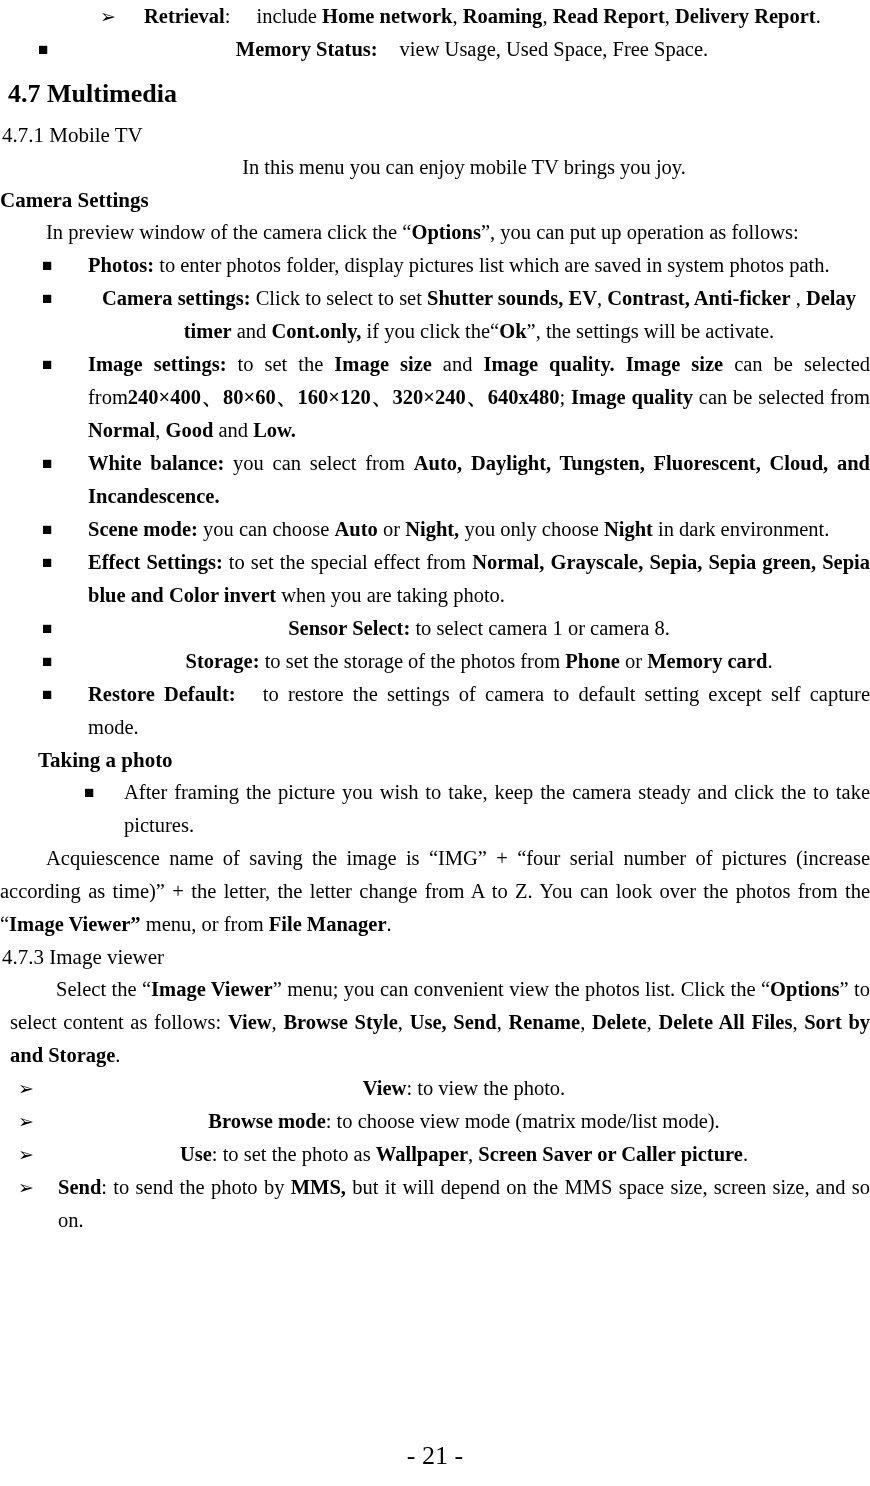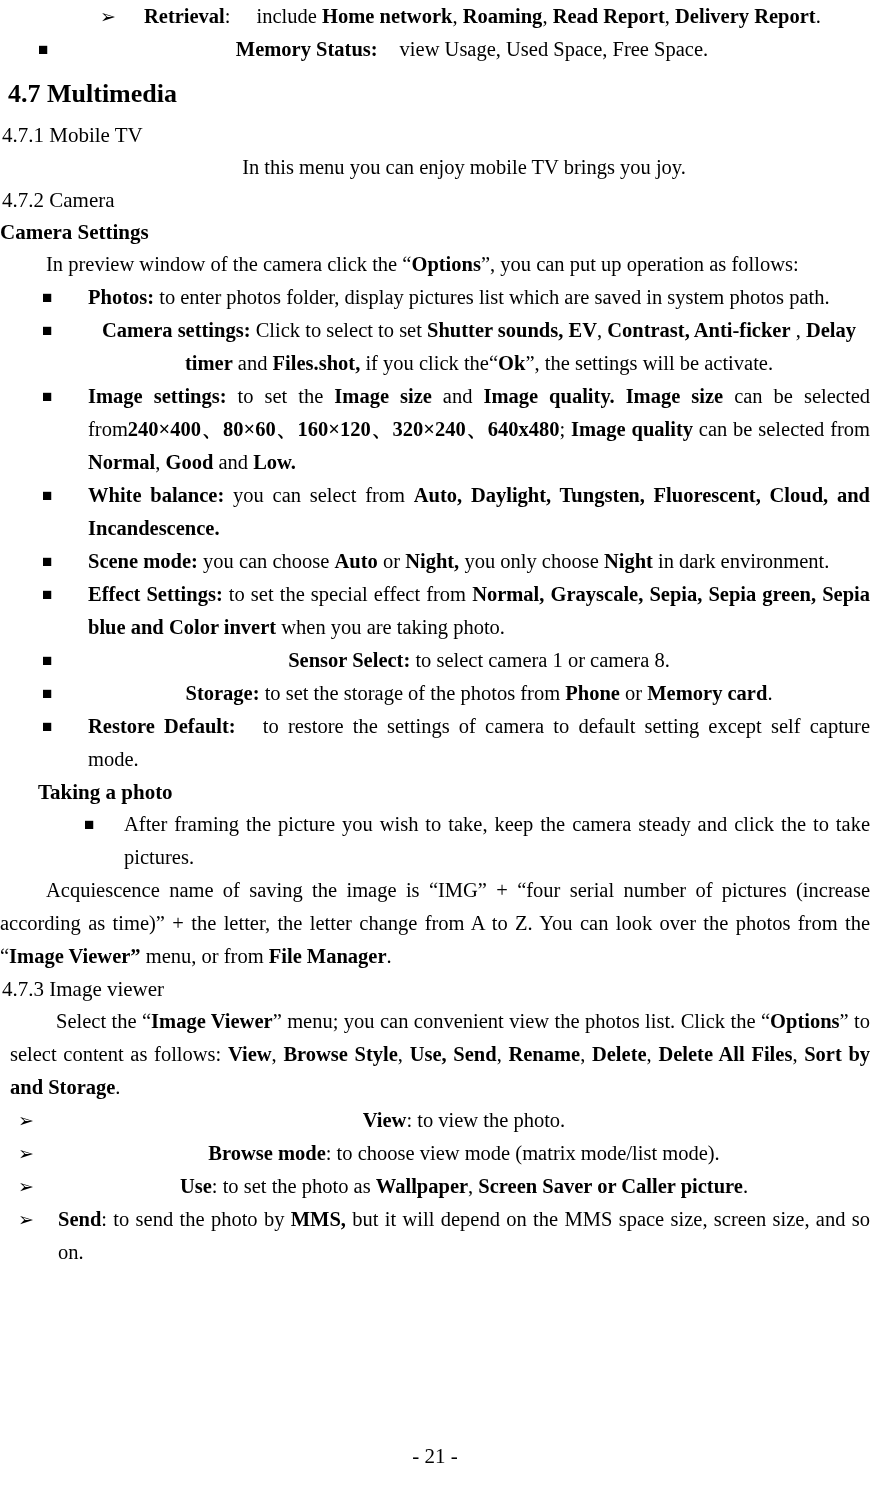--- a/index.html
+++ b/index.html
@@ -86,21 +86,21 @@
   .ind-ar-left  .bullet { width: 40px; margin-left: 18px; }   
 
   .first-indent { text-indent: 46px; }
 
   .pagenum {
     position: absolute;
     left: 0;
     right: 0;
     bottom: 16px;
     text-align: center;
-    font-size: 21px;
+    font-size: 26px;
     line-height: 28px;
   }
 </style>
 </head>
 <body>
 
 <div class="page">
 
   <div class="row ind-ar-deep">
     <span class="bullet arrow">➢</span>
@@ -110,32 +110,31 @@
   <div class="row ind-sq-left">
     <span class="bullet">■</span>
     <span class="content nojust"><b>Memory Status:</b><span style="display:inline-block;width:22px"></span><span>view Usage, Used Space, Free Space.</span></span>
   </div>
 
   <div class="h-major">4.7 Multimedia</div>
 
   <div class="h-minor">4.7.1 Mobile TV</div>
   <div class="para nojust first-indent" style="padding-left:12px">In this menu you can enjoy mobile TV brings you joy.</div>
 
-  <div class="h-minor">4.7.2 Camera</div>
   <div class="h-sub">Camera Settings</div>
   <div class="para first-indent"><span>In preview window of the camera click the “</span><b>Options</b><span>”, you can put up operation as follows:</span></div>
 
   <div class="row ind-sq-deep">
     <span class="bullet">■</span>
     <span class="content"><b>Photos:</b><span> to enter photos folder, display pictures list which are saved in system photos path.</span></span>
   </div>
 
   <div class="row ind-sq-deep">
     <span class="bullet">■</span>
-    <span class="content nojust"><b>Camera settings:</b><span> Click to select to set </span><b>Shutter sounds, EV</b><span>, </span><b>Contrast, Anti-ficker</b><span> , </span><b>Delay timer</b><span> and </span><b>Files.shot,</b><span> if you click the“</span><b>Ok</b><span>”, the settings will be activate.</span></span>
+    <span class="content nojust"><b>Camera settings:</b><span> Click to select to set </span><b>Shutter sounds, EV</b><span>, </span><b>Contrast, Anti-ficker</b><span> , </span><b>Delay timer</b><span> and </span><b>Cont.only,</b><span> if you click the“</span><b>Ok</b><span>”, the settings will be activate.</span></span>
   </div>
 
   <div class="row ind-sq-deep">
     <span class="bullet">■</span>
     <span class="content"><b>Image settings:</b><span> to set the </span><b>Image size</b><span> and </span><b>Image quality. Image size</b><span> can be selected from</span><b>240×400、80×60、160×120、320×240、640x480</b><span>; </span><b>Image quality</b><span> can be selected from </span><b>Normal</b><span>, </span><b>Good</b><span> and </span><b>Low.</b></span>
   </div>
 
   <div class="row ind-sq-deep">
     <span class="bullet">■</span>
     <span class="content"><b>White balance:</b><span> you can select from </span><b>Auto, Daylight, Tungsten, Fluorescent, Cloud, and Incandescence.</b></span>

